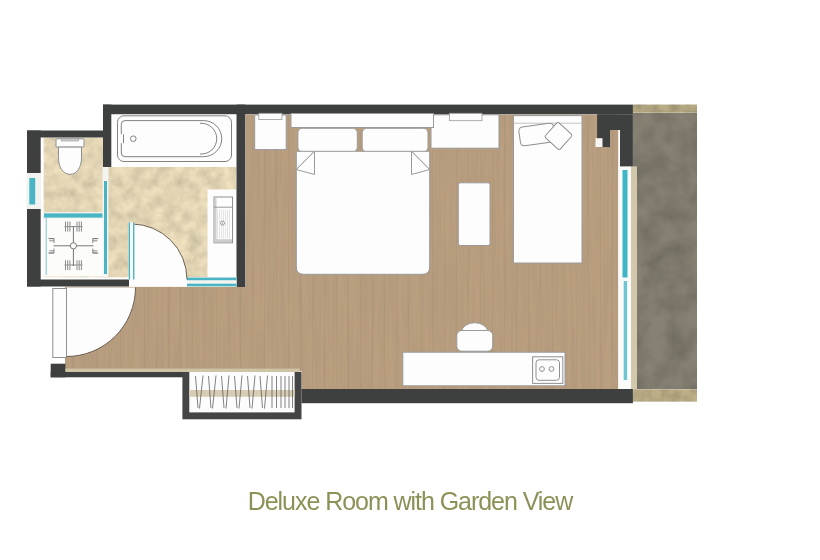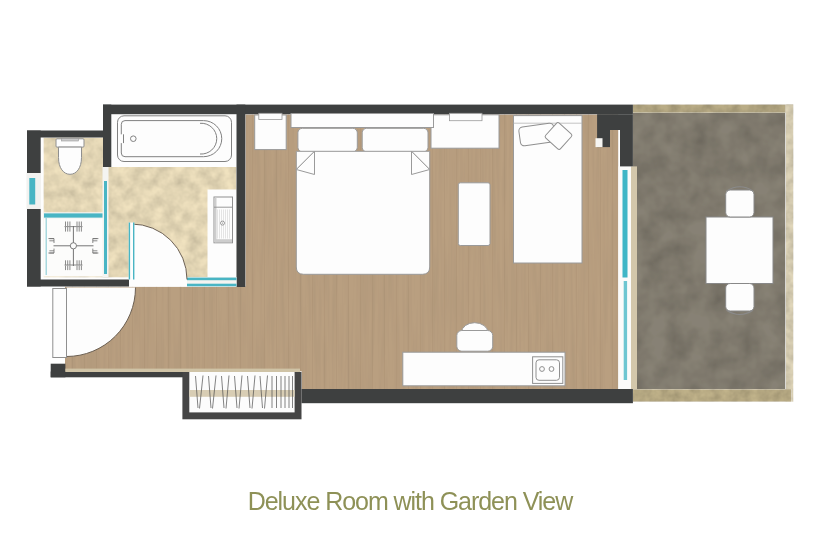--- a/index.html
+++ b/index.html
@@ -1,16 +1,16 @@
 <!DOCTYPE html>
 <html><head>
 <meta charset="utf-8">
 <style>
   html,body{margin:0;padding:0;background:#ffffff;}
-  .page{width:820px;height:560px;position:relative;overflow:hidden;background:#fff;}
+  .page{width:697px;height:560px;position:relative;overflow:hidden;background:#fff;}
 </style>
 </head>
 <body>
 <div class="page">
 <svg width="820" height="560" viewBox="0 0 820 560" xmlns="http://www.w3.org/2000/svg">
 <defs>
   <filter id="beigeTex">
     <feTurbulence type="fractalNoise" baseFrequency="0.085" numOctaves="3" seed="7"></feTurbulence>
     <feColorMatrix type="matrix" values="0.5 0 0 0 0.62  0.5 0 0 0 0.62  0.5 0 0 0 0.62  0 0 0 0 1" result="g"></feColorMatrix>
     <feBlend in="SourceGraphic" in2="g" mode="multiply" result="m"></feBlend>

